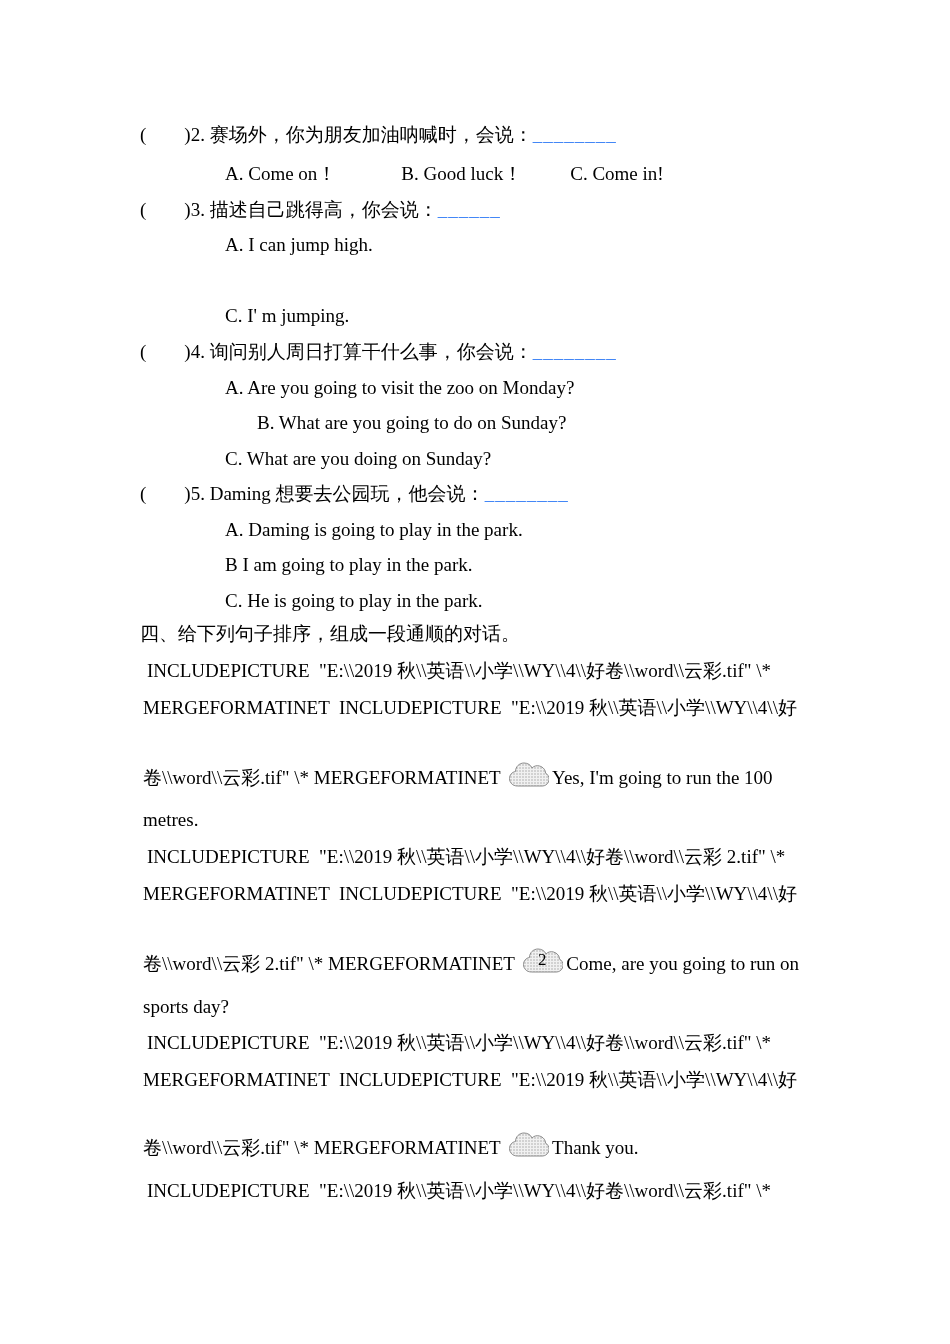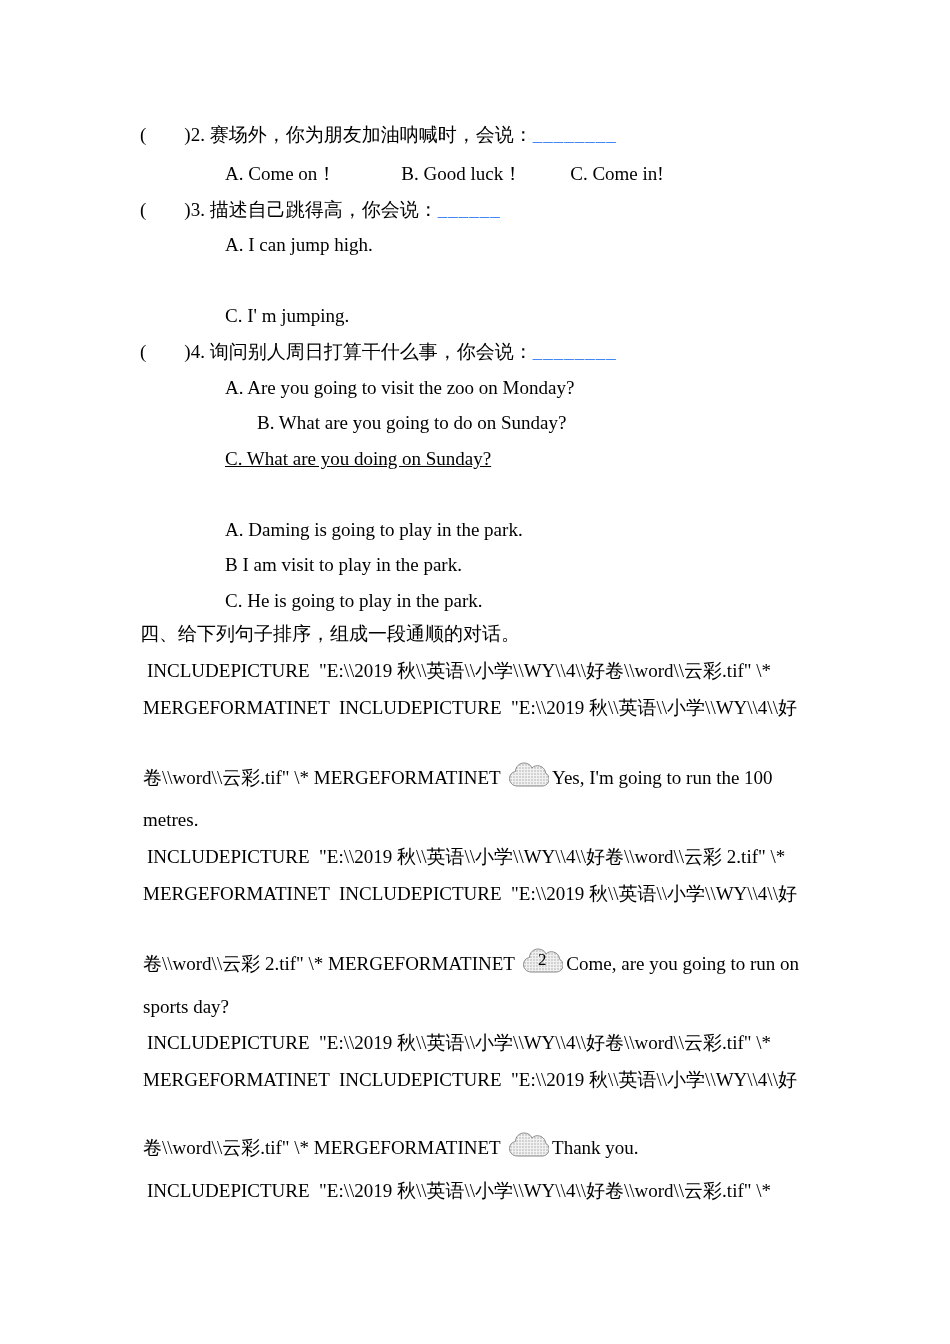--- a/index.html
+++ b/index.html
@@ -60,24 +60,25 @@
   <div class="line" style="left:140px;top:121px;"><span>(        )2. </span><span>赛场外，你为朋友加油呐喊时，会说：</span><span class="blank">________</span></div>
   <div class="line" style="left:225px;top:160px;"><span>A. Come on！</span><span class="gap-b">B. Good luck！</span><span class="gap-c">C. Come in!</span></div>
 
   <div class="line" style="left:140px;top:196px;"><span>(        )3. </span><span>描述自己跳得高，你会说：</span><span class="blank">______</span></div>
   <div class="line" style="left:225px;top:231px;"><span>A. I can jump high.</span></div>
   <div class="line" style="left:225px;top:302px;text-align:center;"><span>C. I' m jumping.</span></div>
 
   <div class="line" style="left:140px;top:338px;"><span>(        )4. </span><span>询问别人周日打算干什么事，你会说：</span><span class="blank">________</span></div>
   <div class="line" style="left:225px;top:374px;"><span>A. Are you going to visit the zoo on Monday?</span></div>
   <div class="line" style="left:225px;top:409px;margin-left:32px;"><span>B. What are you going to do on Sunday?</span></div>
-  <div class="line" style="left:225px;top:445px;text-decoration:underline;"><span>C. What are you doing on Sunday?</span></div>
+  <div class="line" style="left:225px;top:445px;"><span>C. What are you doing on Sunday?</span></div>
 
+  <div class="line" style="left:140px;top:480px;"><span>(        )5. </span><span>Daming 想要去公园玩，他会说：</span><span class="blank">________</span></div>
   <div class="line" style="left:225px;top:516px;"><span>A. Daming is going to play in the park.</span></div>
-  <div class="line" style="left:225px;top:551px;"><span>B I am visit to play in the park.</span></div>
+  <div class="line" style="left:225px;top:551px;"><span>B I am going to play in the park.</span></div>
   <div class="line" style="left:225px;top:587px;"><span>C. He is going to play in the park.</span></div>
 
   <div class="line" style="left:140px;top:620px;"><span>四、给下列句子排序，组成一段通顺的对话。</span></div>
 
   <div class="line" style="left:147px;top:657px;"><span>INCLUDEPICTURE  "E:\\2019 秋\\英语\\小学\\WY\\4\\好卷\\word\\云彩.tif" \*</span></div>
   <div class="line" style="left:143px;top:694px;"><span>MERGEFORMATINET  INCLUDEPICTURE  "E:\\2019 秋\\英语\\小学\\WY\\4\\好</span></div>
   <div class="line" style="left:143px;top:758px;"><span>卷\\word\\云彩.tif" \* MERGEFORMATINET </span><span class="cloud"><svg viewBox="0 0 42 33">
           <path d="M10.5 28 C5.5 28 2.5 24.5 2.5 20.5 C2.5 17 5 14 8.5 13.5 C8.5 8.5 12.5 5 17 5 C20.8 5 23.8 7 25 10 C26.8 8 29.8 7.2 32.5 8 C36.3 9.1 38.5 12 38.5 15.2 C41 16.3 42 18.8 42 21.5 C41.8 25.5 38.8 28 35 28 Z" fill="url(#cloudDots)" stroke="#8a8a8a" stroke-width="1"></path>
         </svg></span><span>Yes, I'm going to run the 100</span></div>
   <div class="line" style="left:143px;top:806px;text-align:right;"><span>metres.</span></div>

